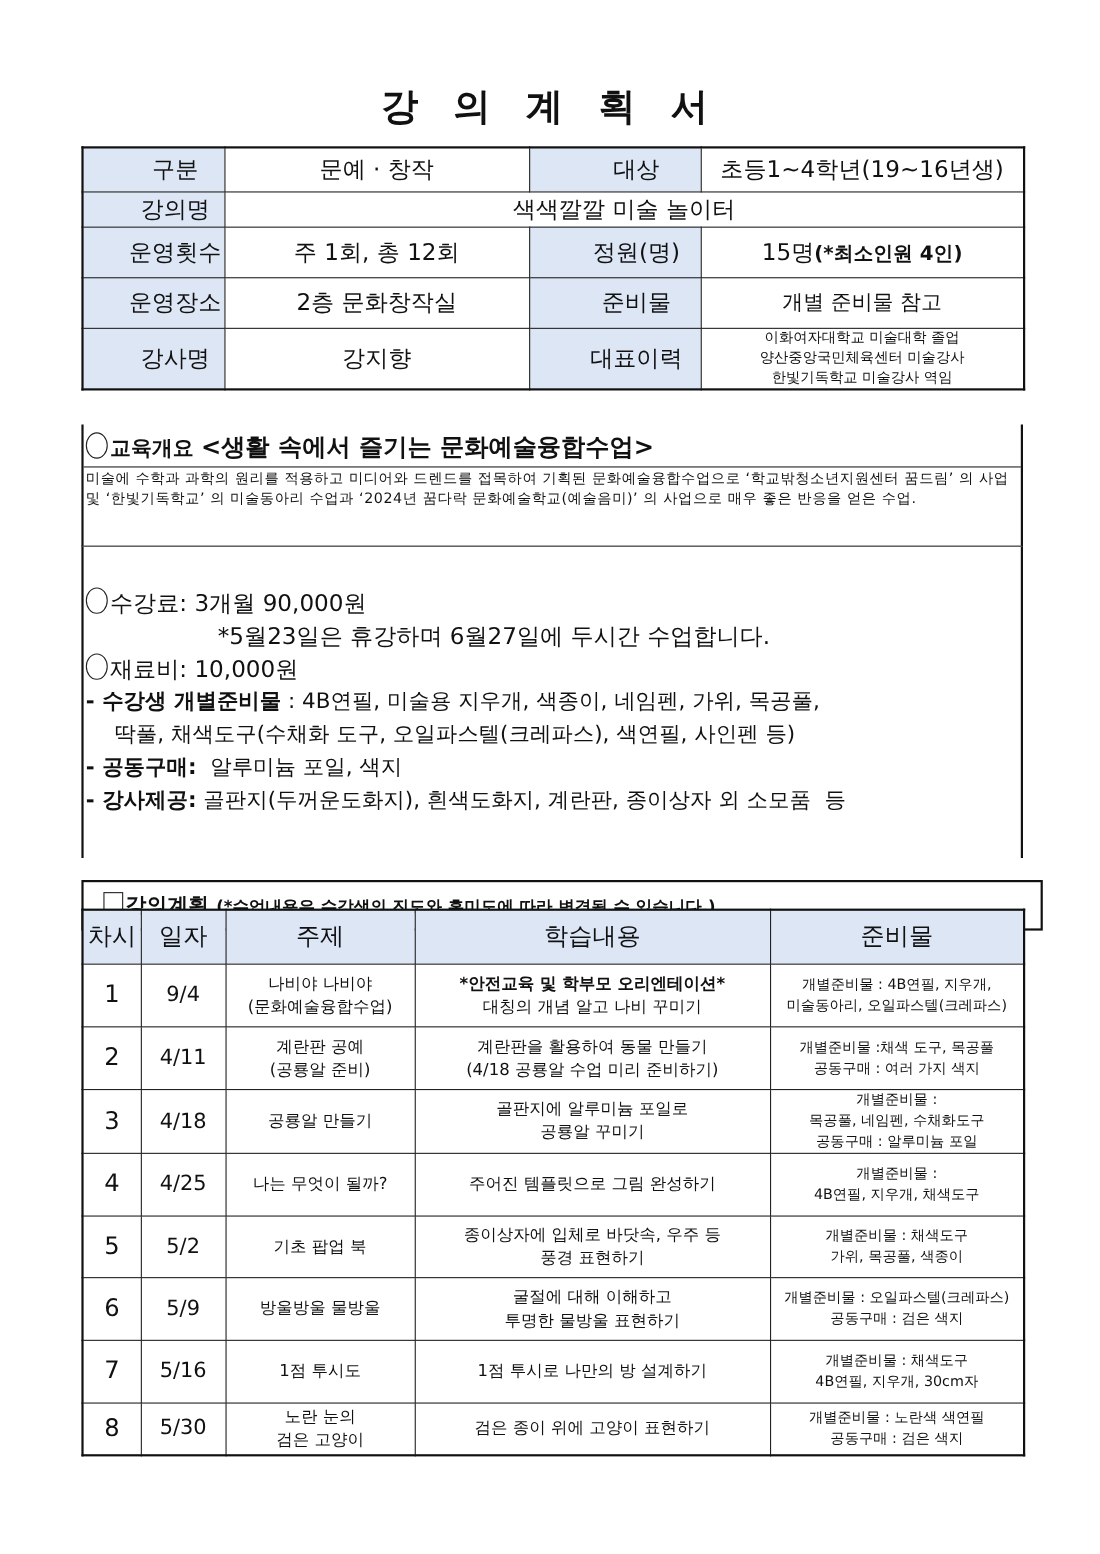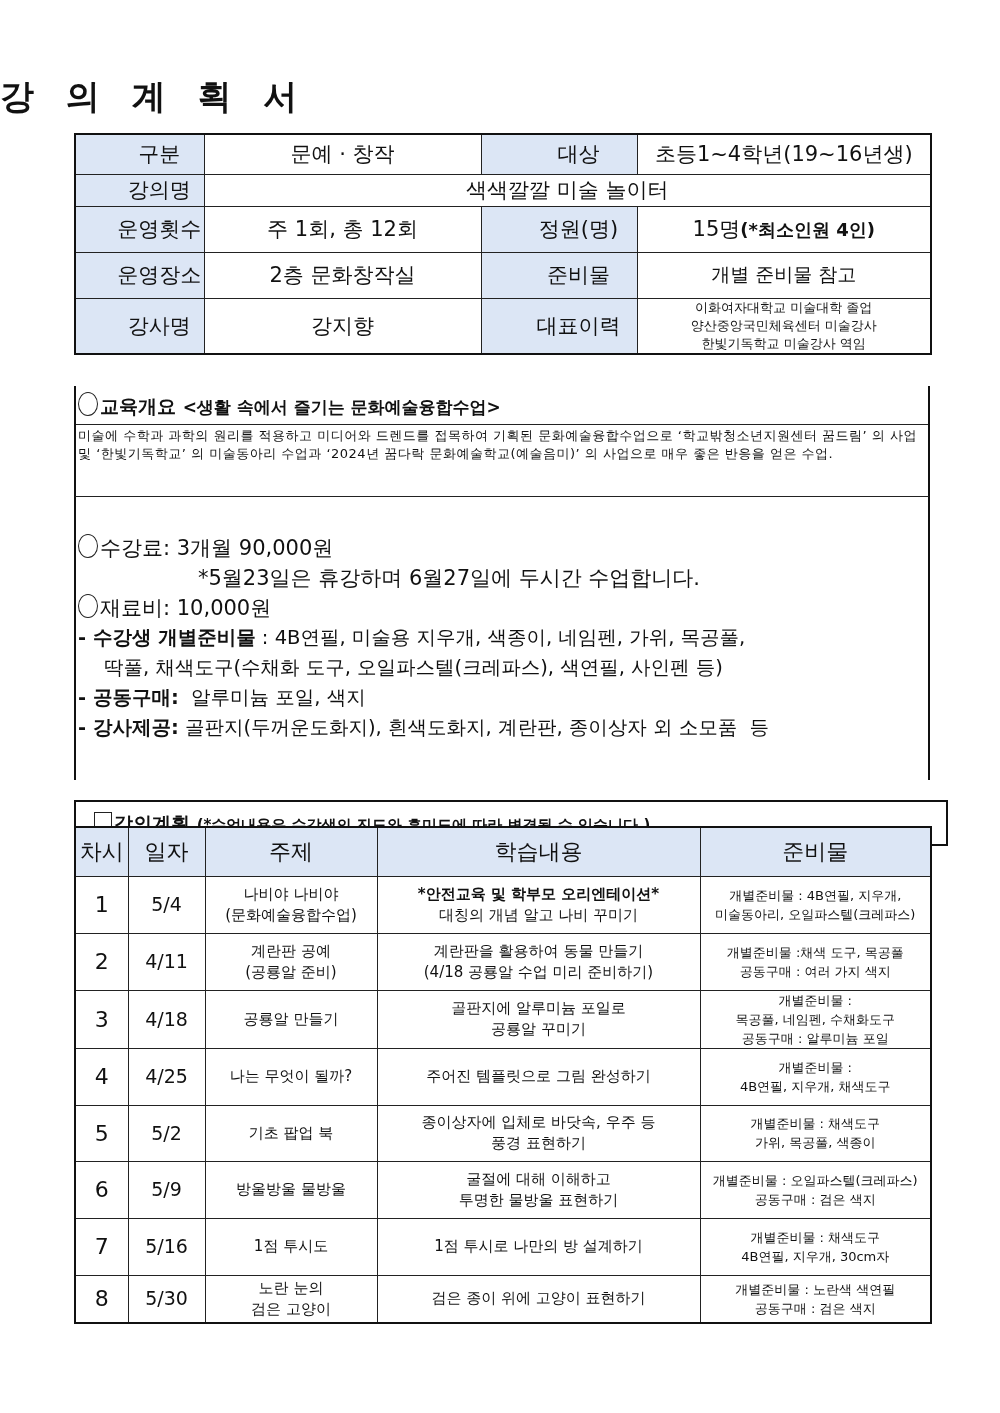--- a/index.html
+++ b/index.html
@@ -1,30 +1,30 @@
 <!DOCTYPE html>
 <html><head>
 <meta charset="utf-8">
 <style>
   html, body { margin:0; padding:0; background:#ffffff; }
   body { width:1000px; height:1413px; position:relative; overflow:hidden;
          font-family:"DejaVu Sans", "Liberation Sans", sans-serif; color:#111; }
-  .title { position:absolute; top:74px; left:0; width:1000px; text-align:left;
+  .title { position:absolute; top:74px; left:0; width:1000px; text-align:center;
            font-size:34px; font-weight:bold; letter-spacing:10px; }
   table { border-collapse:collapse; position:absolute; table-layout:fixed; }
   td { border:1px solid #222; text-align:center; vertical-align:middle; padding:0; }
   .hd { background:#dce6f5;padding-left:39px; }
   #info { left:74px; top:133px; width:856px; border:2px solid #111; }
   #info td { font-size:21px; }
   #info .small { font-size:13px; line-height:18px; }
   #info .bold { font-weight:bold; }
   .box { position:absolute; left:74px; width:852px; border-left:2px solid #111; border-right:2px solid #111; }
   #overview { top:386px; height:110px; border-bottom:1px solid #222; }
   #overview .h { font-size:19px; font-weight:bold; padding:6px 0 0 2px; height:32px; border-bottom:1px solid #222; }
-  #overview .h .rest { font-size:17px;margin-top:46px; }
+  #overview .h .rest { font-size:22px;margin-top:46px; }
   #overview .p { font-size:13px; line-height:18px; padding:2px 2px 0 2px; letter-spacing:0.5px; }
   #fees { top:497px; height:283px; }
   #fees .line { font-size:21px; line-height:30px; padding-left:2px; position:absolute; left:0; }
   .circ { display:inline-block; width:18px; height:22px; border:1.5px solid #222; border-radius:50%; vertical-align:-3px; margin-right:2px; }
   .sq { display:inline-block; width:16px; height:18px; border:1.5px solid #222; vertical-align:-2px; margin-right:2px; }
   #planbar { position:absolute; left:74px; top:800px; width:852px; height:42px; border:2px solid #111; font-size:19px; font-weight:bold; line-height:42px; padding-left:18px; box-sizing:content-box; }
   #planbar .note { font-size:15px; }
   #plan { left:74px; top:826px; width:856px; border:2px solid #111; }
   #plan td { font-size:15px; line-height:21px; }
   #plan .num { font-size:22px; }
@@ -108,21 +108,21 @@
   <tbody>
       <tr class="headrow" style="height:49px">
     <td>차시</td>
     <td>일자</td>
     <td>주제</td>
     <td>학습내용</td>
     <td>준비물</td>
   </tr>
   <tr style="height:57px">
     <td class="num">1</td>
-    <td class="date">5/4</td>
+    <td class="date">9/4</td>
     <td>
           <div>나비야 나비야</div>
           <div>(문화예술융합수업)</div>
         </td>
     <td>
           <div style="font-weight:bold">*안전교육 및 학부모 오리엔테이션*</div>
           <div>대칭의 개념 알고 나비 꾸미기</div>
         </td>
     <td class="prep">
           <div>개별준비물 : 4B연필, 지우개,</div>

